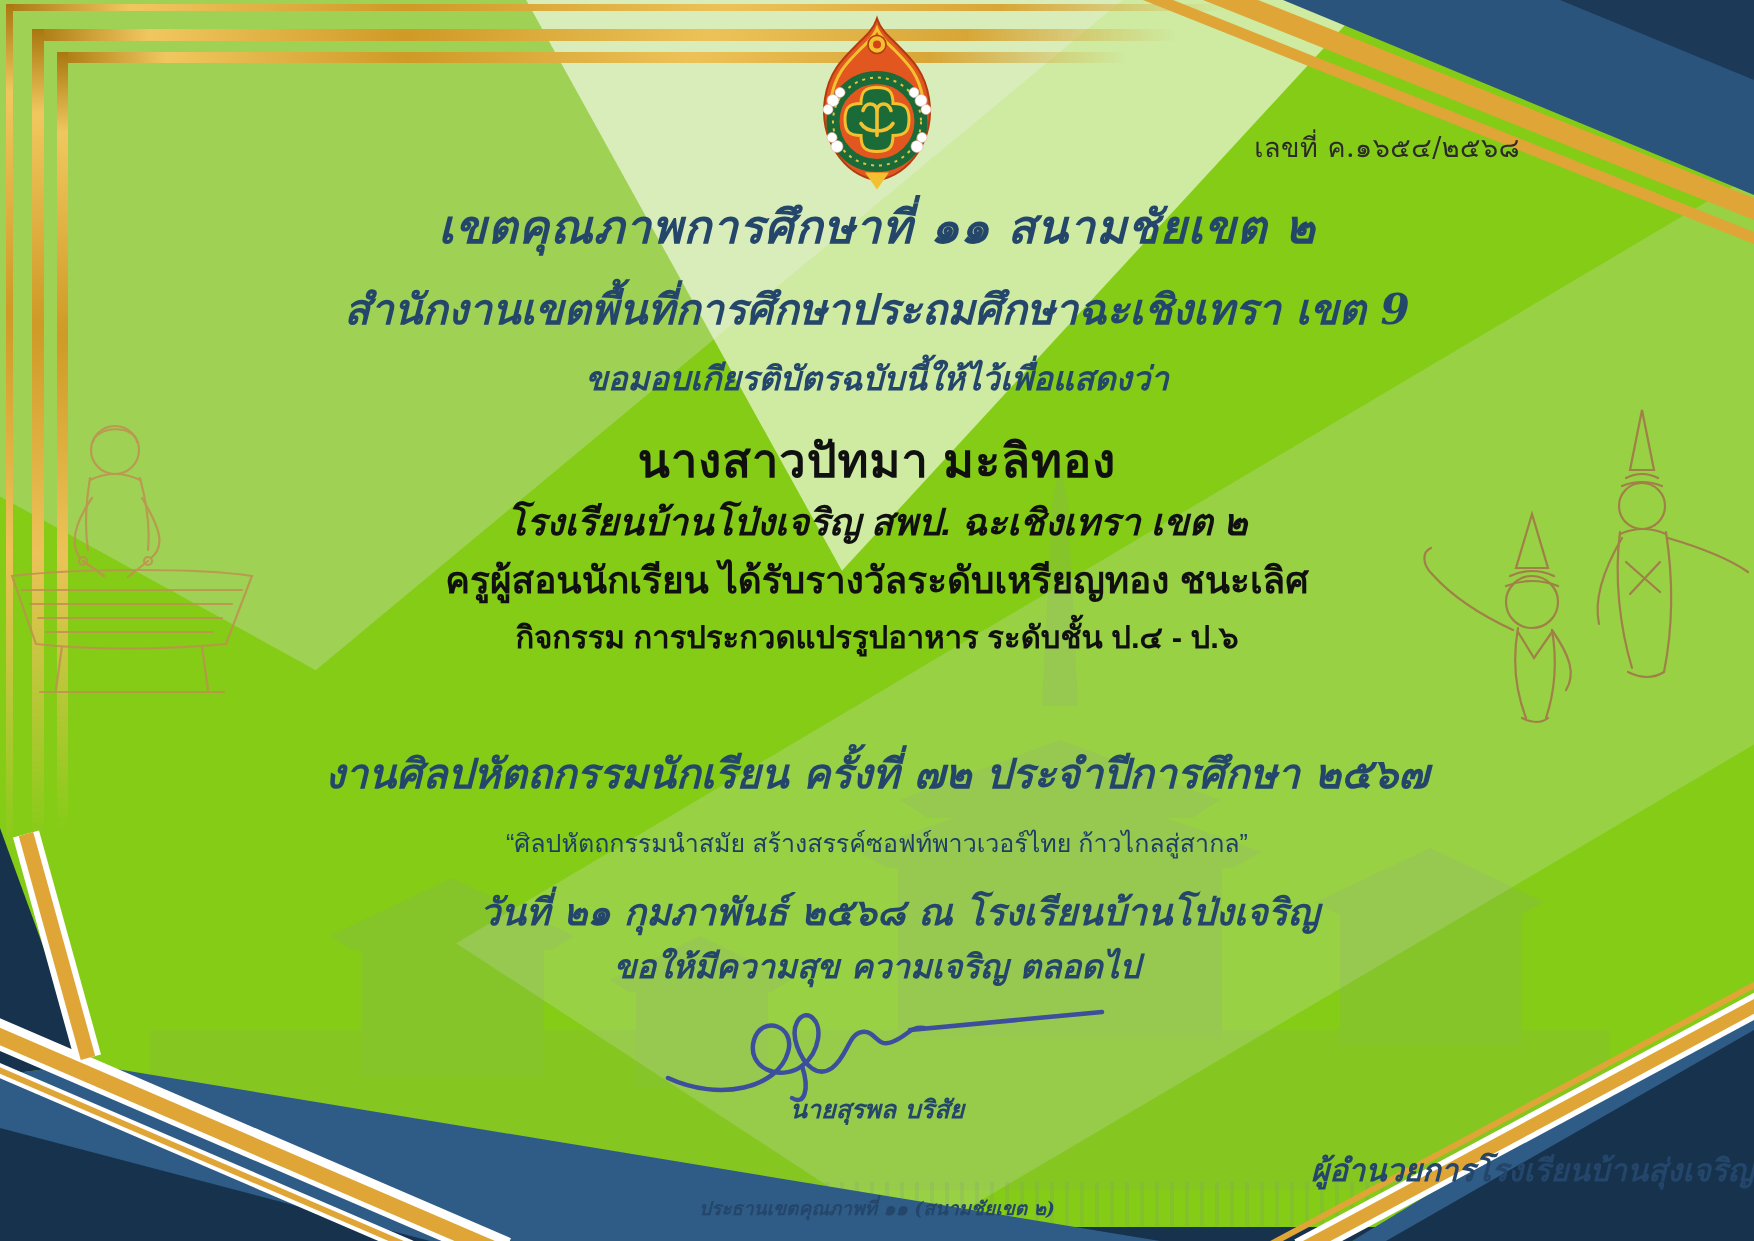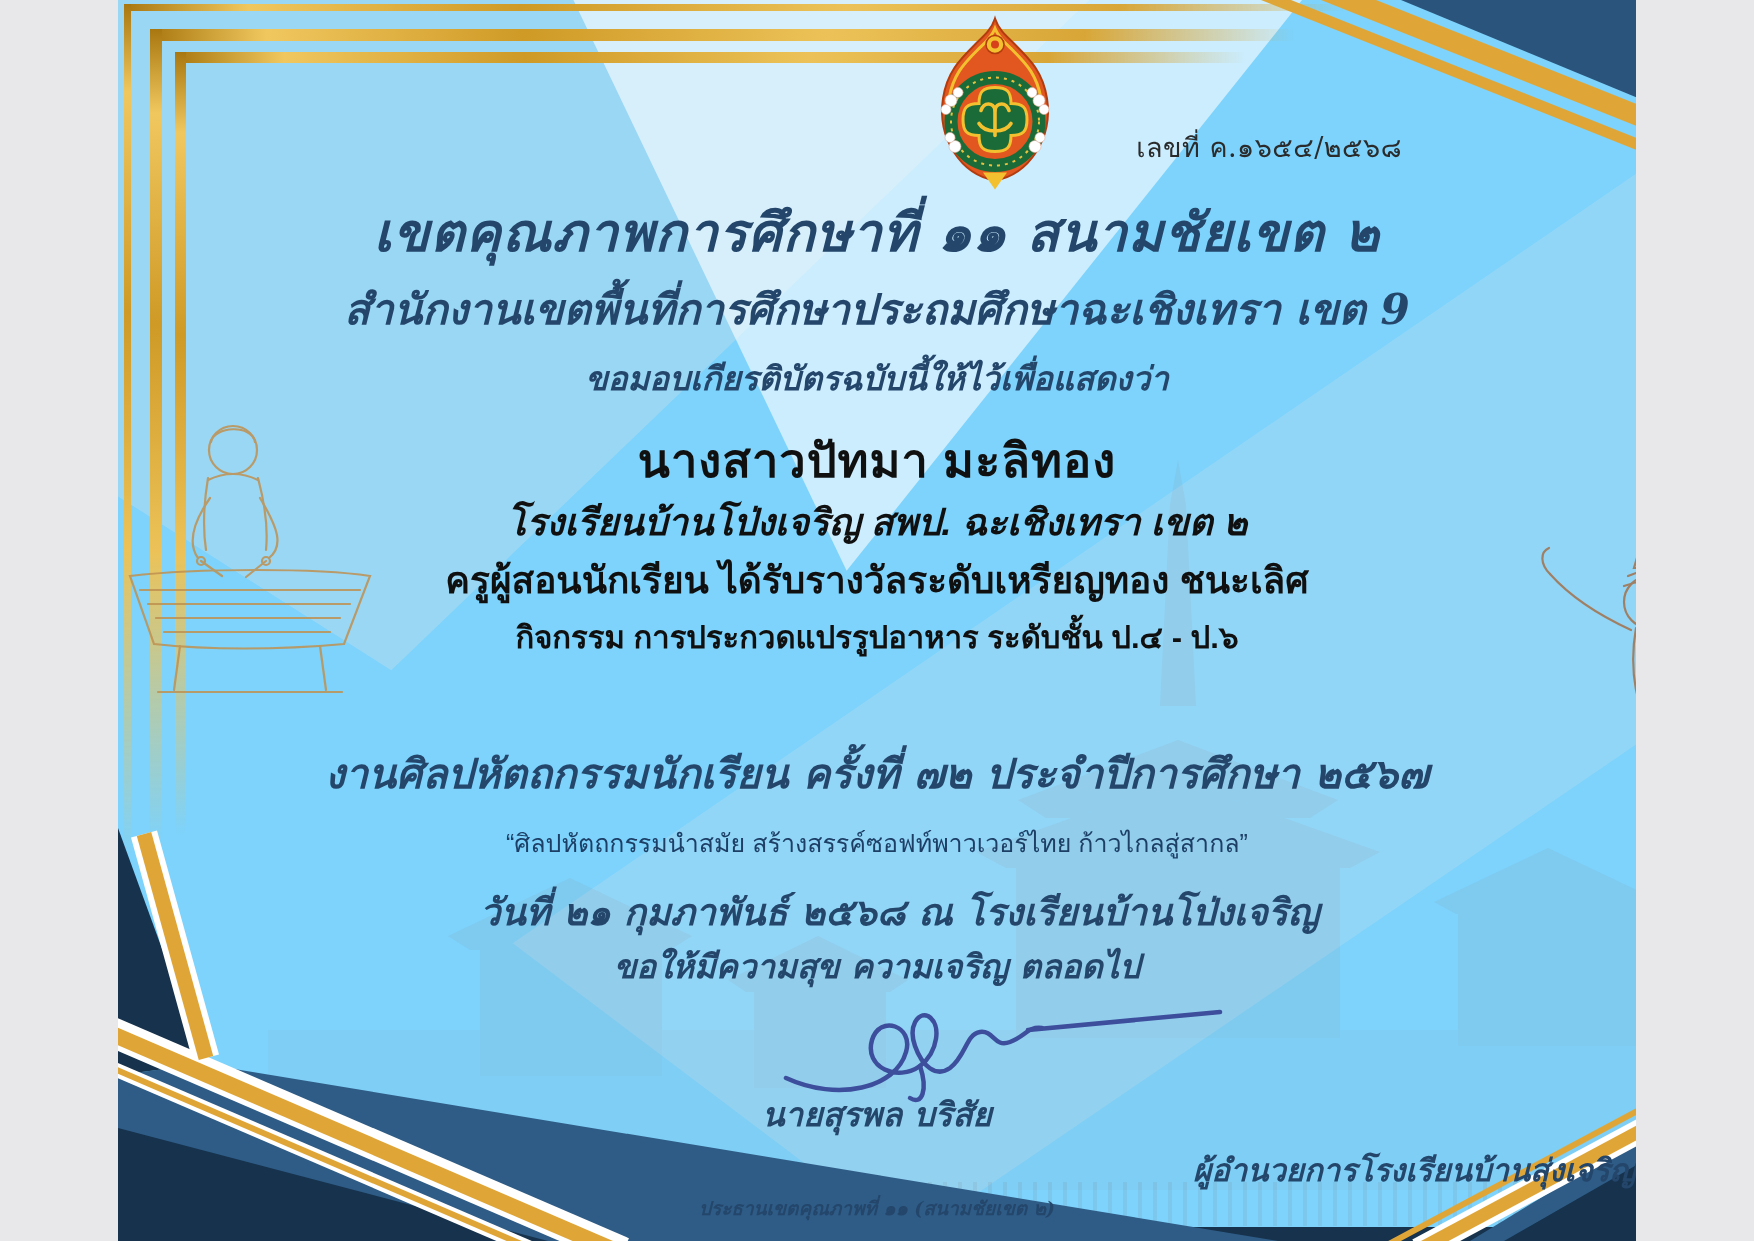--- a/index.html
+++ b/index.html
@@ -1,20 +1,20 @@
 <!DOCTYPE html>
 <html><head>
 <meta charset="utf-8">
 <style>
   html,body{margin:0;padding:0;background:#e8e8ea;}
   .page{
     position:relative;
-    width:1518px;height:1241px;
+    width:1754px;height:1241px;
     margin:0 auto;
-    background:#7dd3fc;
+    background:#84cc16;
     overflow:hidden;
     font-family:"Liberation Sans","DejaVu Sans",sans-serif;
   }
   
   .facet{position:absolute;inset:0;pointer-events:none;}
   .facet.f1{background:rgba(221,224,230,.30);clip-path:polygon(0 0,64% 0,18% 54%,0 40%);}
   .facet.f2{background:rgba(223,226,232,.22);clip-path:polygon(100% 14%,100% 60%,52% 100%,26% 76%);}
   .facet.f3{background:rgba(255,255,255,.6);clip-path:polygon(30% 0,78% 0,48% 46%);}
 
   svg.layer{position:absolute;left:0;top:0;pointer-events:none;}
@@ -34,32 +34,32 @@
   .tline{position:absolute;left:0;right:0;text-align:center;line-height:1.3;white-space:nowrap;}
   .script{font-family:"DejaVu Serif","Liberation Serif",serif;font-style:italic;font-weight:600;color:#24466b;}
   .blackline{font-family:"Liberation Sans","DejaVu Sans",sans-serif;font-weight:700;color:#101010;}
 
   .cert-number{
     position:absolute;top:126px;right:234px;
     font-family:"DejaVu Serif","Liberation Serif",serif;
     font-size:27px;color:#2b2b2b;letter-spacing:.5px;
   }
 
-  .l-org1{top:198px;font-size:53px;letter-spacing:1px;}
+  .l-org1{top:198px;font-size:46px;letter-spacing:1px;}
   .l-org2{top:283px;font-size:42px;}
   .l-present{top:358px;font-size:33px;}
   .l-name{top:430px;font-size:47px;letter-spacing:1px;}
   .l-school{top:499px;font-size:37px;font-style:italic;}
   .l-award{top:557px;font-size:37px;}
   .l-activity{top:618px;font-size:31px;font-weight:600;}
   .l-event{top:748px;font-size:41px;}
   .l-slogan{top:827px;font-size:25px;font-weight:400;color:#1d3f66;font-family:"Liberation Sans","DejaVu Sans",sans-serif;}
   .l-date{top:888px;font-size:37px;padding-left:45px;}
   .l-wish{top:946px;font-size:33px;}
-  .l-signer{top:1094px;font-size:33px;}
+  .l-signer{top:1094px;font-size:25px;}
   .l-title1{top:1150px;font-size:31px;text-align:right;}
   .l-title2{top:1196px;font-size:19px;}
 
   .emblem{position:absolute;left:807px;top:14px;width:140px;height:196px;}
   .sigwrap{position:absolute;left:650px;top:982px;width:470px;height:130px;}
   .artL{position:absolute;left:0px;top:398px;width:300px;height:322px;}
   .artR{position:absolute;left:1282px;top:366px;width:472px;height:366px;}
   .pilings{
     position:absolute;left:90px;top:1182px;width:1560px;height:44px;
     background:repeating-linear-gradient(90deg,rgba(128,138,152,.28) 0 4px,rgba(128,138,152,0) 4px 15px);

